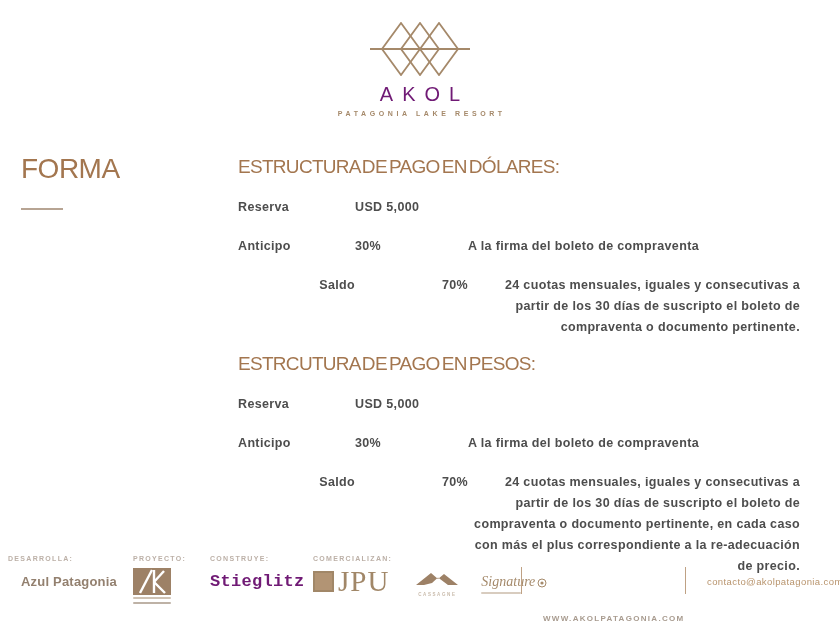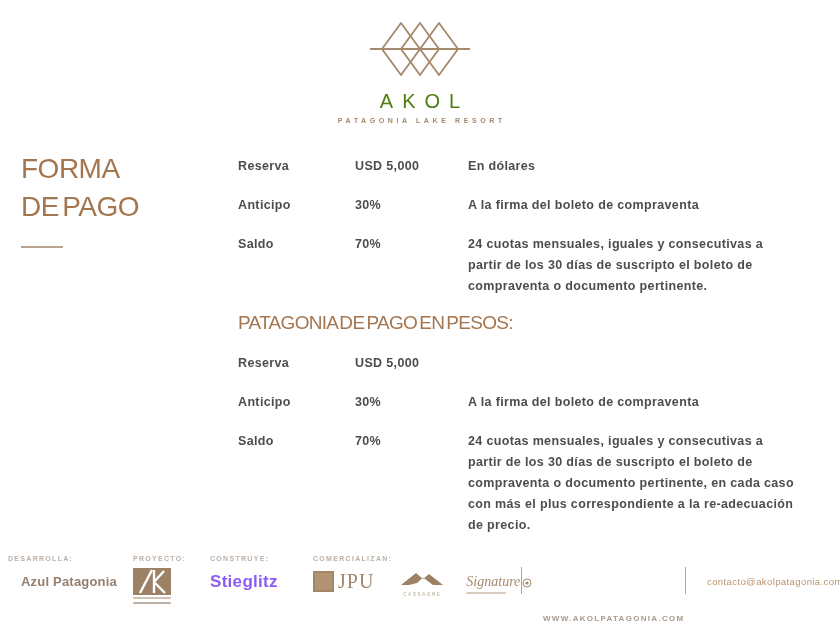--- a/index.html
+++ b/index.html
@@ -4,22 +4,22 @@
 <style>
   html,body{margin:0;padding:0;}
   body{
     width:840px;height:630px;position:relative;background:#ffffff;
     font-family:"Liberation Sans", sans-serif;overflow:hidden;
   }
   
   .brand{position:absolute;top:22px;left:0;right:0;text-align:center;}
   .brand svg{display:block;margin:0 auto;}
   .brand-name{
-    margin-top:14px;font-size:20px;letter-spacing:9px;text-indent:9px;
-    color:#4d7c0f;font-weight:400;
+    margin-top:7px;font-size:20px;letter-spacing:9px;text-indent:9px;
+    color:#701a75;font-weight:400;
   }
   .brand-tagline{
     margin-top:4px;font-size:7px;letter-spacing:3.6px;text-indent:3.6px;
     color:#a5896a;font-weight:bold;
   }
   
   .page-title{
     position:absolute;left:21px;top:150px;color:#a3764f;
     font-size:28px;letter-spacing:-0.5px;word-spacing:-4px;line-height:38px;
   }
@@ -31,51 +31,51 @@
   .section-heading{
     color:#a3764f;font-size:19px;letter-spacing:-0.7px;word-spacing:-2.5px;
     margin:0 0 19px 0;font-weight:400;
   }
   .section + .section{margin-top:15px;}
   .pay-row{
     display:grid;grid-template-columns:117px 113px 1fr;
     margin-bottom:18px;
     font-weight:bold;
   }
-  .pay-row:last-child{margin-bottom:0;}
+  .pay-row:last-child{margin-bottom:0;text-align:right;}
   .cell{
     font-size:12.5px;color:#4d4d4d;letter-spacing:0.35px;line-height:21px;
   }
   
   .footer{position:absolute;left:0;top:551px;width:840px;height:70px;}
   .partner{position:absolute;top:4px;}
   .role-label{
     font-size:7px;font-weight:bold;letter-spacing:1.3px;color:#bcb0a7;
   }
   .p-dev{left:8px;}
   .p-dev .partner-name{
     margin-top:12px;font-size:13px;font-weight:bold;color:#93806f;letter-spacing:0.2px;margin-left:13px;
   }
   .p-proy{left:133px;}
   .p-proy svg{display:block;margin-top:6px;}
   .smudge{height:2px;background:#cfc2b3;margin-top:2px;border-radius:1px;}
   .smudge.w38{width:38px;}
   .smudge.w40{width:40px;background:#d8ccbf;}
   .p-cons{left:210px;}
   .p-cons .partner-name{
-    margin-top:10px;font-size:17px;font-weight:bold;color:#8b5cf6;letter-spacing:0.3px;
+    margin-top:10px;font-size:17px;font-weight:bold;color:#701a75;letter-spacing:0.3px;font-family:Liberation Mono, monospace;
   }
   .p-com{left:313px;}
   .logo-row{display:flex;align-items:flex-start;margin-top:9px;}
   .jpu{display:flex;align-items:center;}
   .jpu-square{
     width:21px;height:21px;background:#b29474;border:2px solid #a18768;box-sizing:border-box;
   }
   .jpu-text{
-    font-family:"Liberation Serif", serif;font-size:20px;color:#a18768;
+    font-family:"Liberation Serif", serif;font-size:29px;color:#a18768;
     margin-left:4px;letter-spacing:1px;line-height:21px;
   }
   .mountain{margin-left:26px;text-align:center;}
   .mountain-name{
     font-size:4.5px;letter-spacing:1.6px;color:#c9bbab;margin-top:2px;font-weight:bold;
   }
   .signature{margin-left:22px;text-align:center;margin-top:3px;}
   .signature-name{
     font-family:"Liberation Serif", serif;font-style:italic;font-size:14px;color:#a58a6b;
   }
@@ -103,46 +103,45 @@
       <polygon points="50,1 69,27 50,53 31,27"></polygon>
       <polygon points="69,1 88,27 69,53 50,27"></polygon>
     </g>
   </svg>
   <div class="brand-name">AKOL</div>
   <div class="brand-tagline">PATAGONIA LAKE RESORT</div>
 </div>
 
 <div class="page-title">
   <div>FORMA</div>
-  <div>DE PAGO</div>
   <div class="title-rule"></div>
 </div>
 
 <div class="content">
 
   <div class="section">
+    <h2 class="section-heading">ESTRUCTURA DE PAGO EN DÓLARES:</h2>
     <div class="pay-row">
       <div class="cell">Reserva</div>
       <div class="cell">USD 5,000</div>
-      <div class="cell">En dólares</div>
     </div>
     <div class="pay-row">
       <div class="cell">Anticipo</div>
       <div class="cell">30%</div>
       <div class="cell">A la firma del boleto de compraventa</div>
     </div>
     <div class="pay-row">
       <div class="cell">Saldo</div>
       <div class="cell">70%</div>
       <div class="cell">24 cuotas mensuales, iguales y consecutivas a partir de los 30 días de suscripto el boleto de compraventa o documento pertinente.</div>
     </div>
   </div>
 
   <div class="section">
-    <h2 class="section-heading">PATAGONIA DE PAGO EN PESOS:</h2>
+    <h2 class="section-heading">ESTRCUTURA DE PAGO EN PESOS:</h2>
     <div class="pay-row">
       <div class="cell">Reserva</div>
       <div class="cell">USD 5,000</div>
     </div>
     <div class="pay-row">
       <div class="cell">Anticipo</div>
       <div class="cell">30%</div>
       <div class="cell">A la firma del boleto de compraventa</div>
     </div>
     <div class="pay-row">

